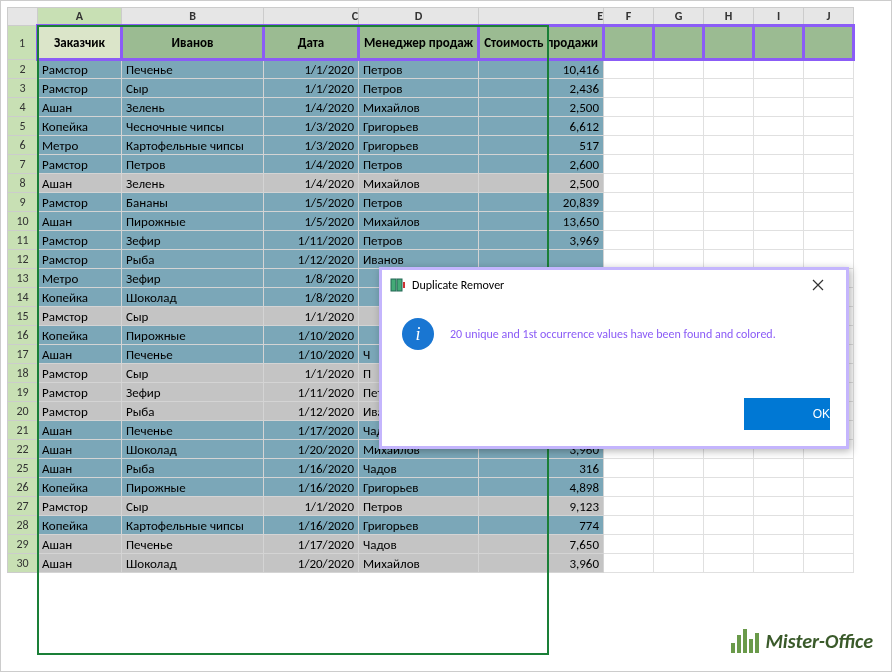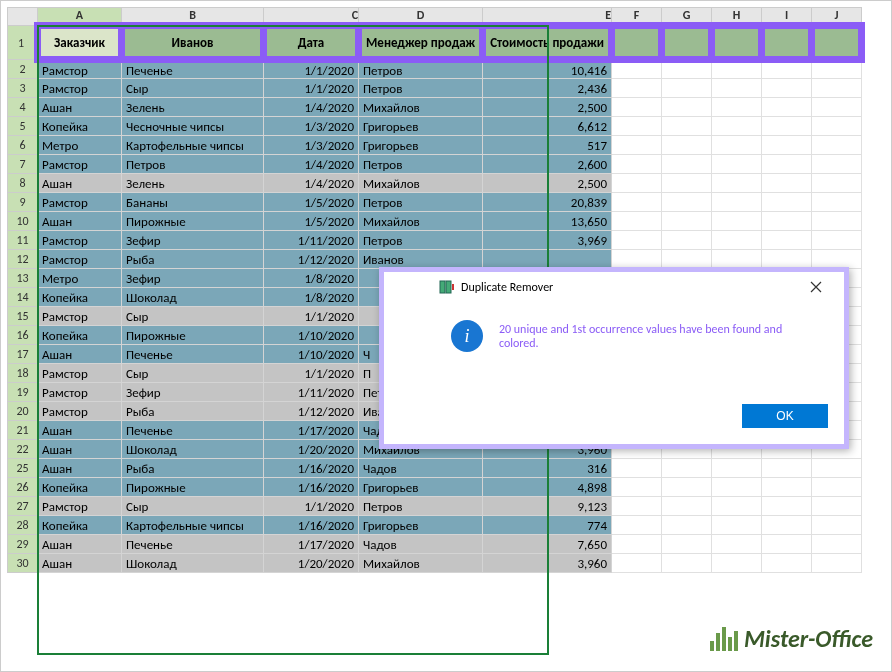--- a/index.html
+++ b/index.html
@@ -18,39 +18,39 @@
   td.cell { border: 1px solid #d4d4d4; height: 19px; padding: 0 4px; white-space: nowrap; overflow: hidden; font-size: 13px; }
   td.empty { border: 1px solid #e0e0e0; }
   
   .c-A { width: 84px; }
   .c-B { width: 142px; }
   .c-C { width: 95px; text-align: right; }
   .c-D { width: 95px; }
   .c-E { width: 95px; text-align: right; }
   .c-X { width: 50px; }
   
-  tr.hdr td.cell { background: #9bbb92; font-weight: bold; text-align: center; border: 7px solid #8b5cf6; height: 34px; vertical-align: middle; }
+  tr.hdr td.cell { background: #9bbb92; font-weight: bold; text-align: center; border: 3px solid #8b5cf6; height: 34px; vertical-align: middle; }
   tr.hdr td.c-A { background: #dbe5c9; }
   
   .blue { background: #7ba7b8; }
   .grey { background: #c4c4c4; }
   
   .selbox { position: absolute; border: 2px solid #1a7f37; pointer-events: none; }
   
-  .dialog { position: absolute; top: 266px; left: 378px; width: 470px; height: 182px; background: #fff; border: 5px solid #c4b5fd; box-shadow: 2px 2px 8px rgba(0,0,0,.3); padding-left: 47px; }
+  .dialog { position: absolute; top: 266px; left: 378px; width: 470px; height: 182px; background: #fff; border: 3px solid #c4b5fd; box-shadow: 2px 2px 8px rgba(0,0,0,.3); }
   .dlg-title { height: 30px; display: flex; align-items: center; padding: 0 8px; font-size: 12px; }
   .dlg-title .icon { width: 16px; height: 16px; margin-right: 6px; display: inline-flex; align-items: center; justify-content: center; }
   .dlg-close { margin-left: auto; width: 40px; height: 30px; display: flex; align-items: center; justify-content: center; cursor: pointer; font-size: 14px; }
   .dlg-body { padding: 18px 20px; display: flex; align-items: center; gap: 16px; }
   .info-icon { width: 32px; height: 32px; border-radius: 50%; background: #1976d2; color: #fff; display: flex; align-items: center; justify-content: center; font-size: 18px; font-family: Georgia, serif; font-style: italic; }
   .dlg-msg { font-size: 12px; color: #8b5cf6; }
   .dlg-foot { position: absolute; bottom: 16px; right: 16px; }
-  .ok-btn { background: #0078d4; color: #fff; border: none; width: 86px; height: 24px; font-size: 12px; cursor: pointer; }
-  
-  .logo { position: absolute; bottom: 18px; right: 18px; display: flex; align-items: center; gap: 6px; font-size: 24px; font-style: italic; color: #3a5a2a; font-weight: 600; text-align: right; }
+  .ok-btn { background: #0078d4; color: #fff; border: none; width: 86px; height: 32px; font-size: 12px; cursor: pointer; text-align: right; }
+  
+  .logo { position: absolute; bottom: 18px; right: 18px; display: flex; align-items: center; gap: 6px; font-size: 20px; font-style: italic; color: #3a5a2a; font-weight: 600; text-align: right; }
   .logo-bars { display: flex; align-items: flex-end; gap: 2px; }
   .logo-bars span { width: 4px; background: #6a9a4a; }
 </style>
 </head>
 <body>
 
 <div class="sheet">
   <table>
     <thead>
       <tr id="col-hdr-row">

